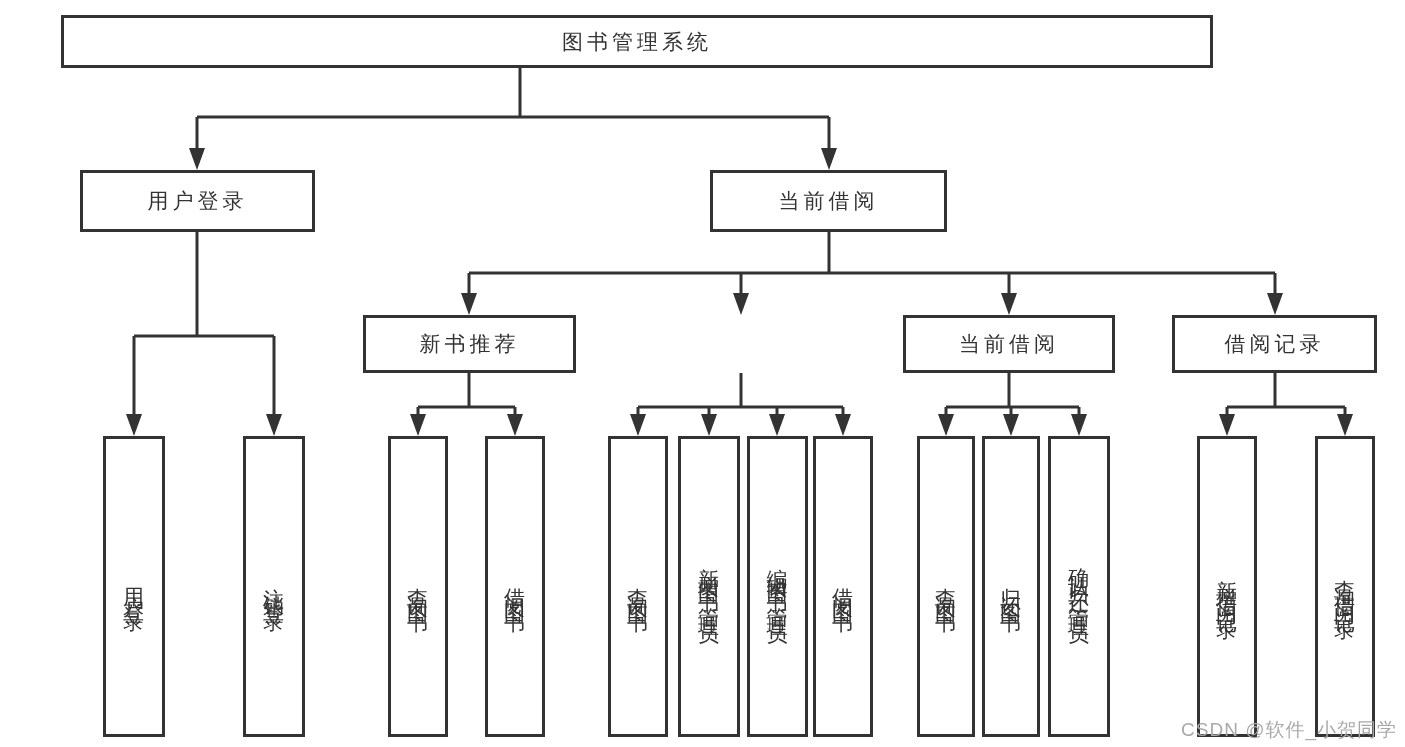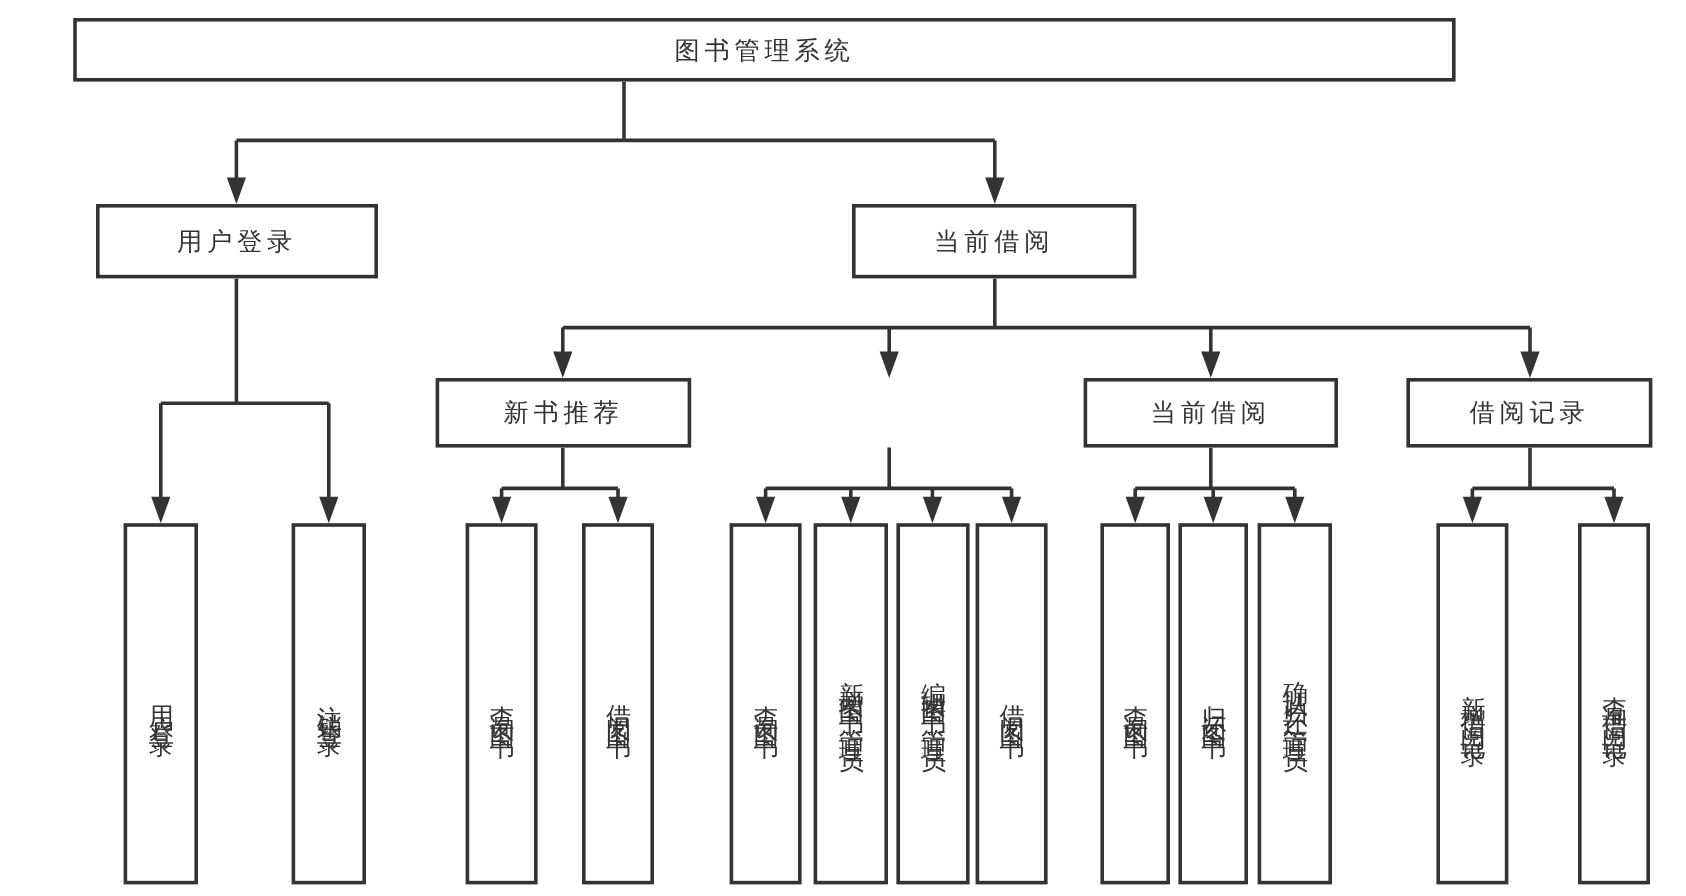--- a/index.html
+++ b/index.html
@@ -168,14 +168,15 @@
     <span>确认归还（管理员）</span>
   </div>
 
   <div class="vbox" style="left:1197px; width:60px;">
     <span>新增借阅记录</span>
   </div>
   <div class="vbox" style="left:1315px; width:60px;">
     <span>查询借阅记录</span>
   </div>
 
+  <div class="watermark">CSDN @软件_小贺同学</div>
 
 </div>
 
 </body></html>

